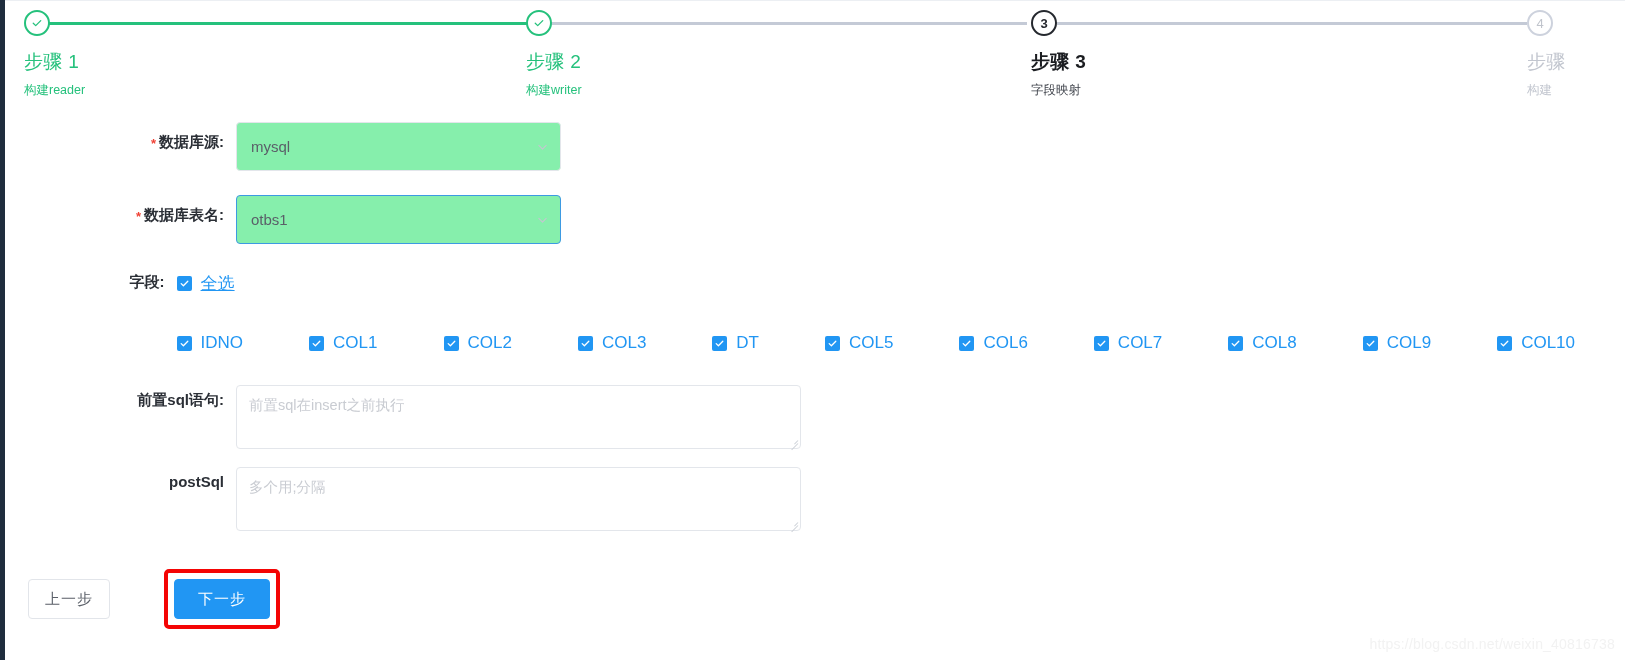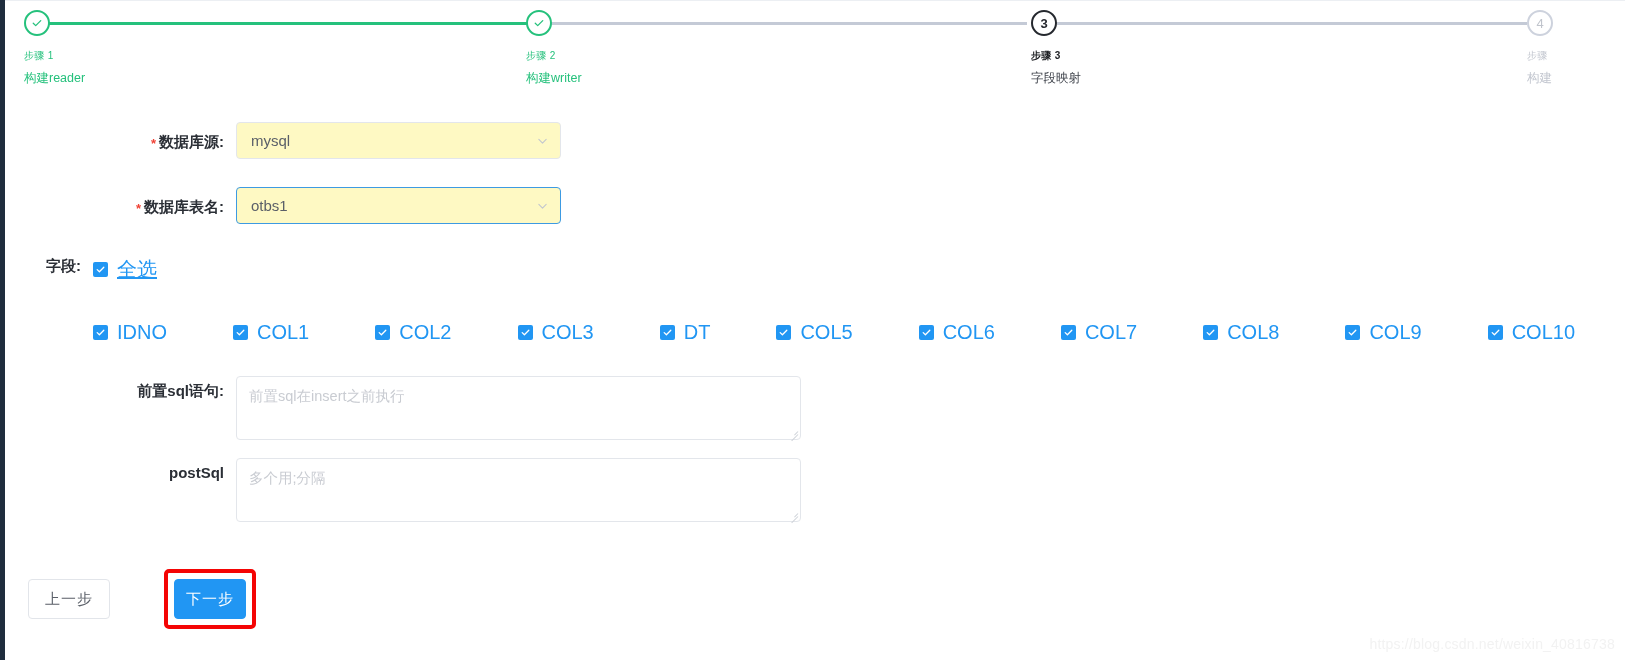--- a/index.html
+++ b/index.html
@@ -58,21 +58,21 @@
   .step-line {
     position: absolute;
     top: 12px;
     height: 3px;
     background: #c4cad6;
     z-index: 1;
   }
   .step-line.green { background: #25c17c; height: 3px; }
   .step-title {
     margin-top: 13px;
-    font-size: 10px;
+    font-size: 19px;
     color: #8c8f96;
     white-space: nowrap;
     letter-spacing: .3px;
   }
   .step.done .step-title { color: #25c17c; }
   .step.active .step-title { color: #1b1d21; font-weight: bold; }
   .step-desc {
     margin-top: 7px;
     font-size: 12.5px;
     color: #b3b6bd;
@@ -102,24 +102,24 @@
   }
   .label .req {
     color: #f04134;
     font-size: 13px;
     margin-right: 3px;
     position: relative; top: 1px;
   }
 
   .select {
     position: relative;
-    width: 325px; height: 37px;
+    width: 325px; height: 49px;
     border: 1px solid #e3e6eb;
     border-radius: 4px;
-    background: #fef9c3;
+    background: #86efac;
     display: flex; align-items: center;
     padding: 0 38px 0 14px;
     font-size: 15px;
     color: #5a5f68;
     cursor: pointer;
   }
   .select.focused { border: 1px solid #3d9ae2; }
   .select .caret {
     position: absolute; right: 11px; top: 50%;
     transform: translateY(-50%);
@@ -132,21 +132,21 @@
   .cb {
     width: 15px; height: 15px;
     border-radius: 2px;
     background: #2196f3;
     display: inline-flex; align-items: center; justify-content: center;
     flex: 0 0 auto;
   }
   .cb svg { width: 11px; height: 11px; display: block; }
   .cb-label {
     margin-left: 9px;
-    font-size: 20px;
+    font-size: 17px;
     color: #2196f3;
     white-space: nowrap;
   }
   .cb-label.underline { text-decoration: underline; }
 
   .fields-row1 { padding-top: 10px; }
   .fields-list {
     display: flex;
     align-items: center;
     gap: 16px;
@@ -200,21 +200,21 @@
     cursor: pointer;
     letter-spacing: 1px;
   }
   .btn-prev {
     width: 82px;
     border: 1px solid #e2e5ea;
     background: #fff;
     color: #5b6069;
   }
   .btn-next {
-    width: 72px;
+    width: 96px;
     background: #2196f3;
     color: #fff;
     border: 1px solid #2196f3;
   }
   .next-hl {
     position: relative;
     margin-left: 46px;
     padding: 6px;
     border: 4px solid #f40404;
     border-radius: 5px;

